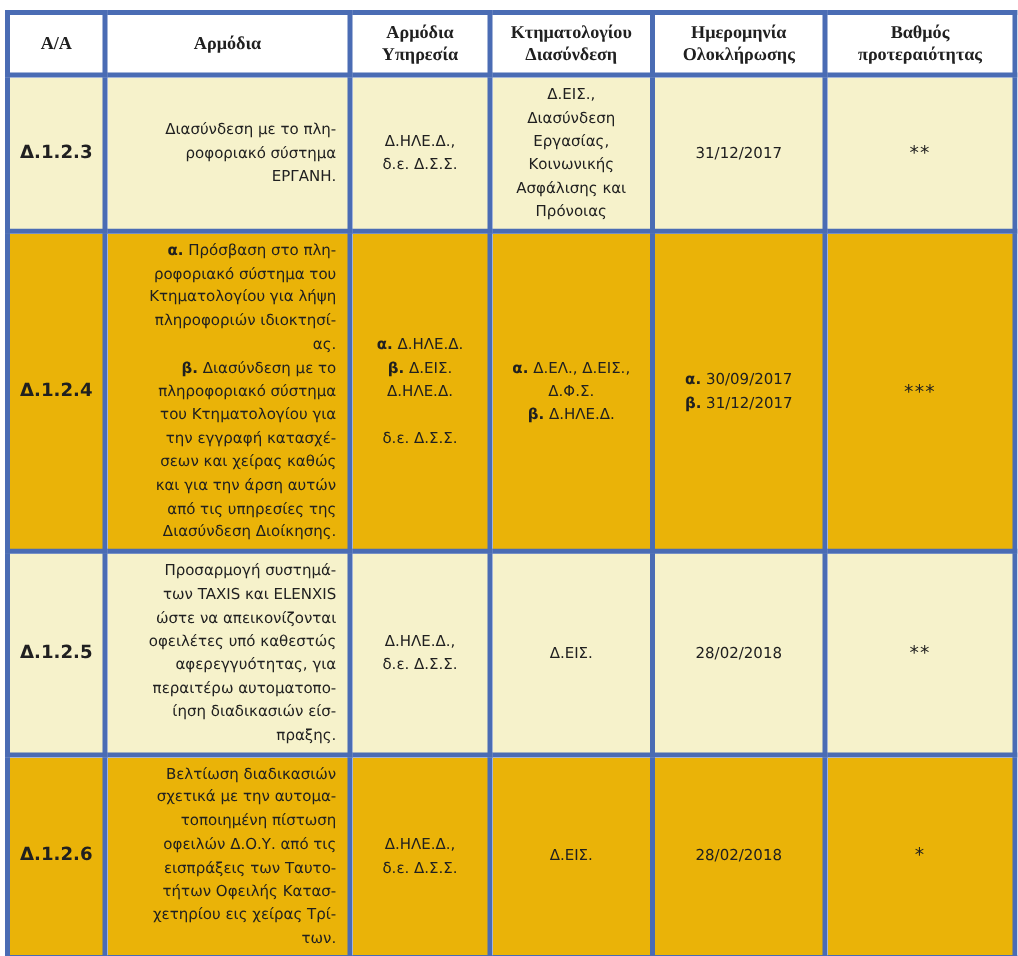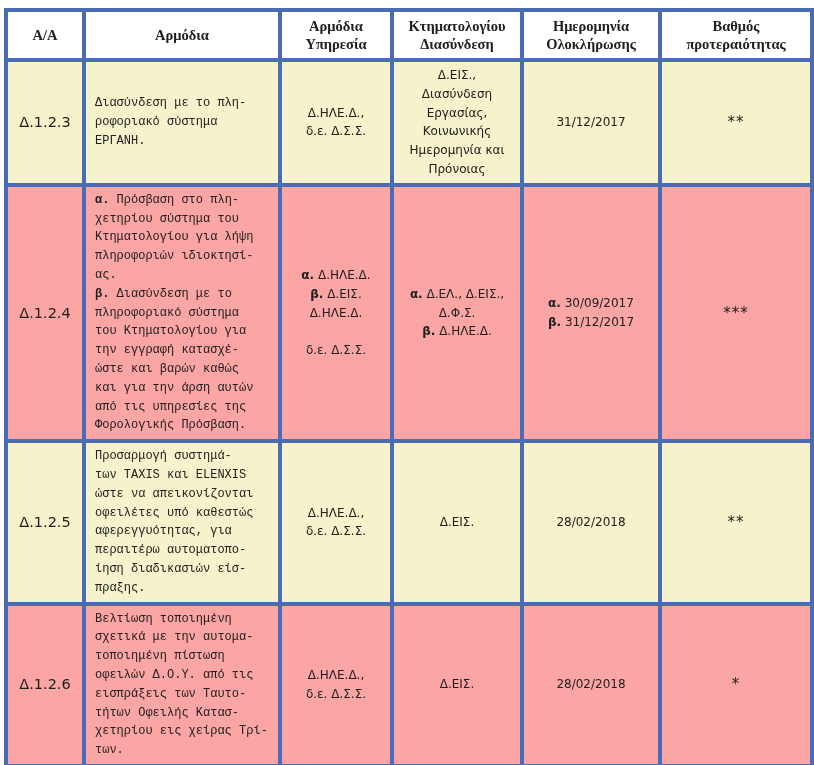--- a/index.html
+++ b/index.html
@@ -26,23 +26,23 @@
     vertical-align:middle;
     text-align:center;
     font-size:12px;
     line-height:18.8px;
     padding:4px 2px;
     overflow:hidden;
   }
   thead tr{height:50px;font-family:Liberation Serif, serif;}
   th{font-weight:bold;font-size:14.5px;line-height:18px;background:#ffffff;}
   tbody tr.highlight td{background:var(--hl);}
-  tbody tr.plain td{background:#fca5a5;}
-  td.cell-id{font-weight:normal;font-size:14.5px;}
-  td.cell-title{text-align:left;padding:4px 9px;font-family:Liberation Mono, monospace;}
+  tbody tr.plain td{background:#eab308;}
+  td.cell-id{font-weight:bold;font-size:14.5px;}
+  td.cell-title{text-align:right;padding:4px 9px;}
   td.cell-priority{font-size:15px;letter-spacing:1px;}
   .line{white-space:nowrap;}
   .line b{font-weight:bold;}
   tr.r0{height:122px;}
   tr.r1{height:246px;}
   tr.r2{height:151px;}
   tr.r3{height:140px;}
   col.c-id{width:78px;}
   col.c-title{width:196px;}
   col.c-responsible{width:112px;}
@@ -99,46 +99,46 @@
           </td>
           <td class="cell-responsible">
             <div class="line">Δ.ΗΛΕ.Δ.,</div>
             <div class="line">δ.ε. Δ.Σ.Σ.</div>
           </td>
           <td class="cell-involved">
             <div class="line">Δ.ΕΙΣ.,</div>
             <div class="line">Διασύνδεση</div>
             <div class="line">Εργασίας,</div>
             <div class="line">Κοινωνικής</div>
-            <div class="line">Ημερομηνία και</div>
+            <div class="line">Ασφάλισης και</div>
             <div class="line">Πρόνοιας</div>
           </td>
           <td class="cell-completion">
             <div class="line">31/12/2017</div>
           </td>
           <td class="cell-priority">
             <div class="line">**</div>
           </td>
         </tr>
         <tr class="plain r1">
           <td class="cell-id">Δ.1.2.4</td>
           <td class="cell-title">
             <div class="line"><b>α.</b> Πρόσβαση στο πλη-</div>
-            <div class="line">χετηρίου σύστημα του</div>
+            <div class="line">ροφοριακό σύστημα του</div>
             <div class="line">Κτηματολογίου για λήψη</div>
             <div class="line">πληροφοριών ιδιοκτησί-</div>
             <div class="line">ας.</div>
             <div class="line"><b>β.</b> Διασύνδεση με το</div>
             <div class="line">πληροφοριακό σύστημα</div>
             <div class="line">του Κτηματολογίου για</div>
             <div class="line">την εγγραφή κατασχέ-</div>
-            <div class="line">ώστε και βαρών καθώς</div>
+            <div class="line">σεων και χείρας καθώς</div>
             <div class="line">και για την άρση αυτών</div>
             <div class="line">από τις υπηρεσίες της</div>
-            <div class="line">Φορολογικής Πρόσβαση.</div>
+            <div class="line">Διασύνδεση Διοίκησης.</div>
           </td>
           <td class="cell-responsible">
             <div class="line"><b>α.</b> Δ.ΗΛΕ.Δ.</div>
             <div class="line"><b>β.</b> Δ.ΕΙΣ.</div>
             <div class="line">Δ.ΗΛΕ.Δ.</div>
             <div class="line">&nbsp;</div>
             <div class="line">δ.ε. Δ.Σ.Σ.</div>
           </td>
           <td class="cell-involved">
             <div class="line"><b>α.</b> Δ.ΕΛ., Δ.ΕΙΣ.,</div>
@@ -175,21 +175,21 @@
           <td class="cell-completion">
             <div class="line">28/02/2018</div>
           </td>
           <td class="cell-priority">
             <div class="line">**</div>
           </td>
         </tr>
         <tr class="plain r3">
           <td class="cell-id">Δ.1.2.6</td>
           <td class="cell-title">
-            <div class="line">Βελτίωση τοποιημένη</div>
+            <div class="line">Βελτίωση διαδικασιών</div>
             <div class="line">σχετικά με την αυτομα-</div>
             <div class="line">τοποιημένη πίστωση</div>
             <div class="line">οφειλών Δ.Ο.Υ. από τις</div>
             <div class="line">εισπράξεις των Ταυτο-</div>
             <div class="line">τήτων Οφειλής Κατασ-</div>
             <div class="line">χετηρίου εις χείρας Τρί-</div>
             <div class="line">των.</div>
           </td>
           <td class="cell-responsible">
             <div class="line">Δ.ΗΛΕ.Δ.,</div>

